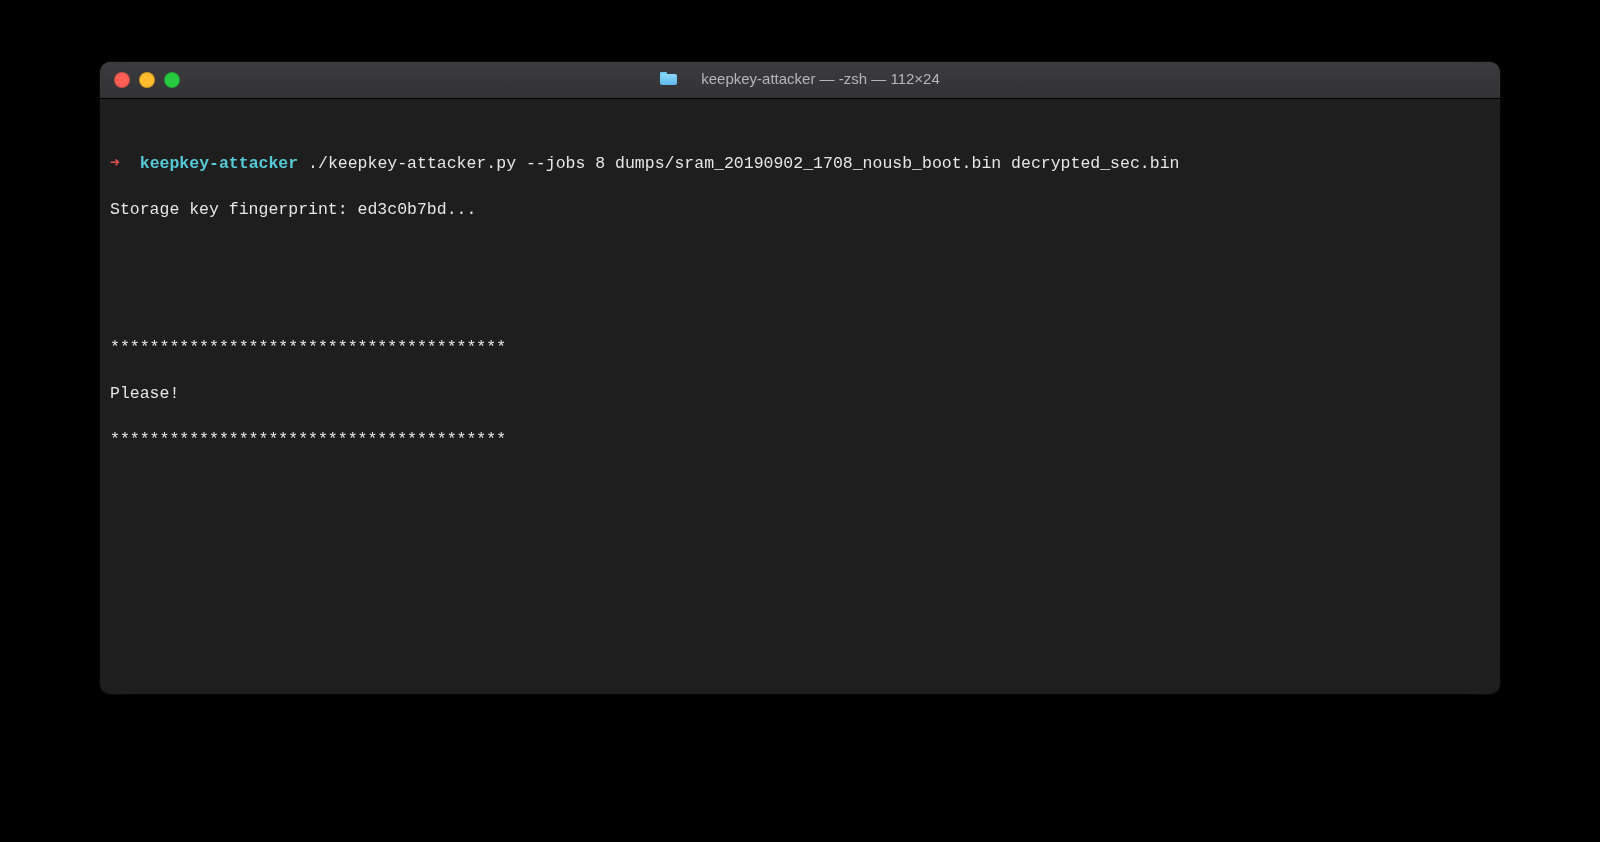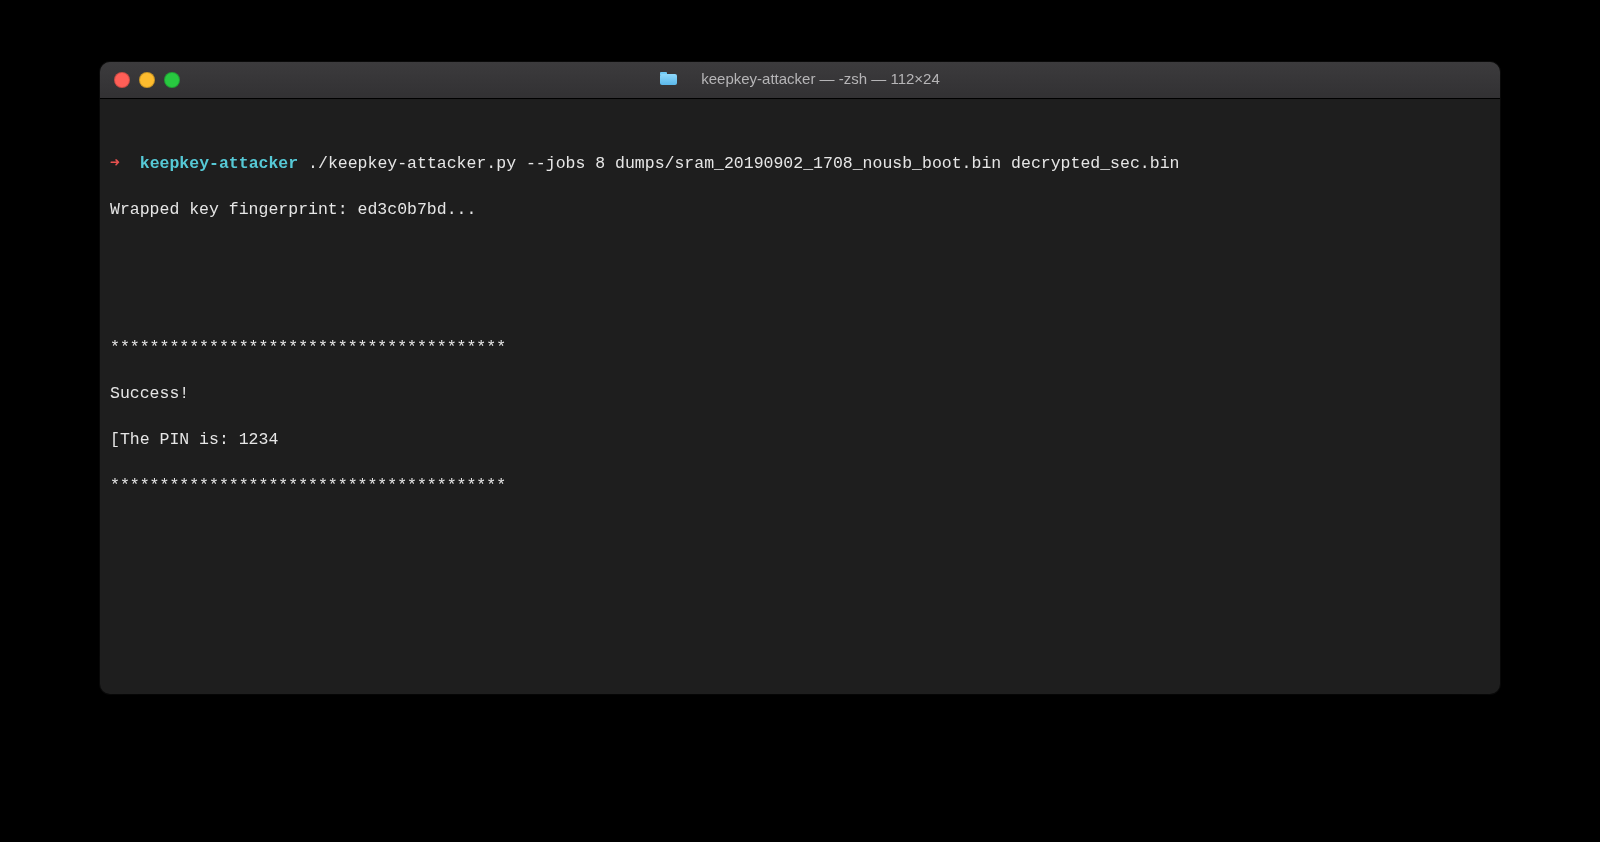--- a/index.html
+++ b/index.html
@@ -113,26 +113,25 @@
     <div class="title-center">
       <span class="title-center-inner">
         <span class="folder-icon"></span>
         <span>keepkey-attacker — -zsh — 112×24</span>
       </span>
     </div>
   </div>
 
   <div class="terminal-body">
 <div class="line"><span class="arrow">➜</span>  <span class="cwm">keepkey-attacker</span> <span class="cmd">./keepkey-attacker.py --jobs 8 dumps/sram_20190902_1708_nousb_boot.bin decrypted_sec.bin</span></div>
-<div class="line out">Wrapped key fingerprint: ed3c0b7bd...</div>
+<div class="line out">Storage key fingerprint: ed3c0b7bd...</div>
 <div class="blank"></div>
 <div class="blank"></div>
 <div class="line out">****************************************</div>
-<div class="line out">Success!</div>
-<div class="line out">[The PIN is: 1234</div>
+<div class="line out">Please!</div>
 <div class="line out">****************************************</div>
 <div class="blank"></div>
 <div class="blank"></div>
 
 
 
 
 
   </div>
 

